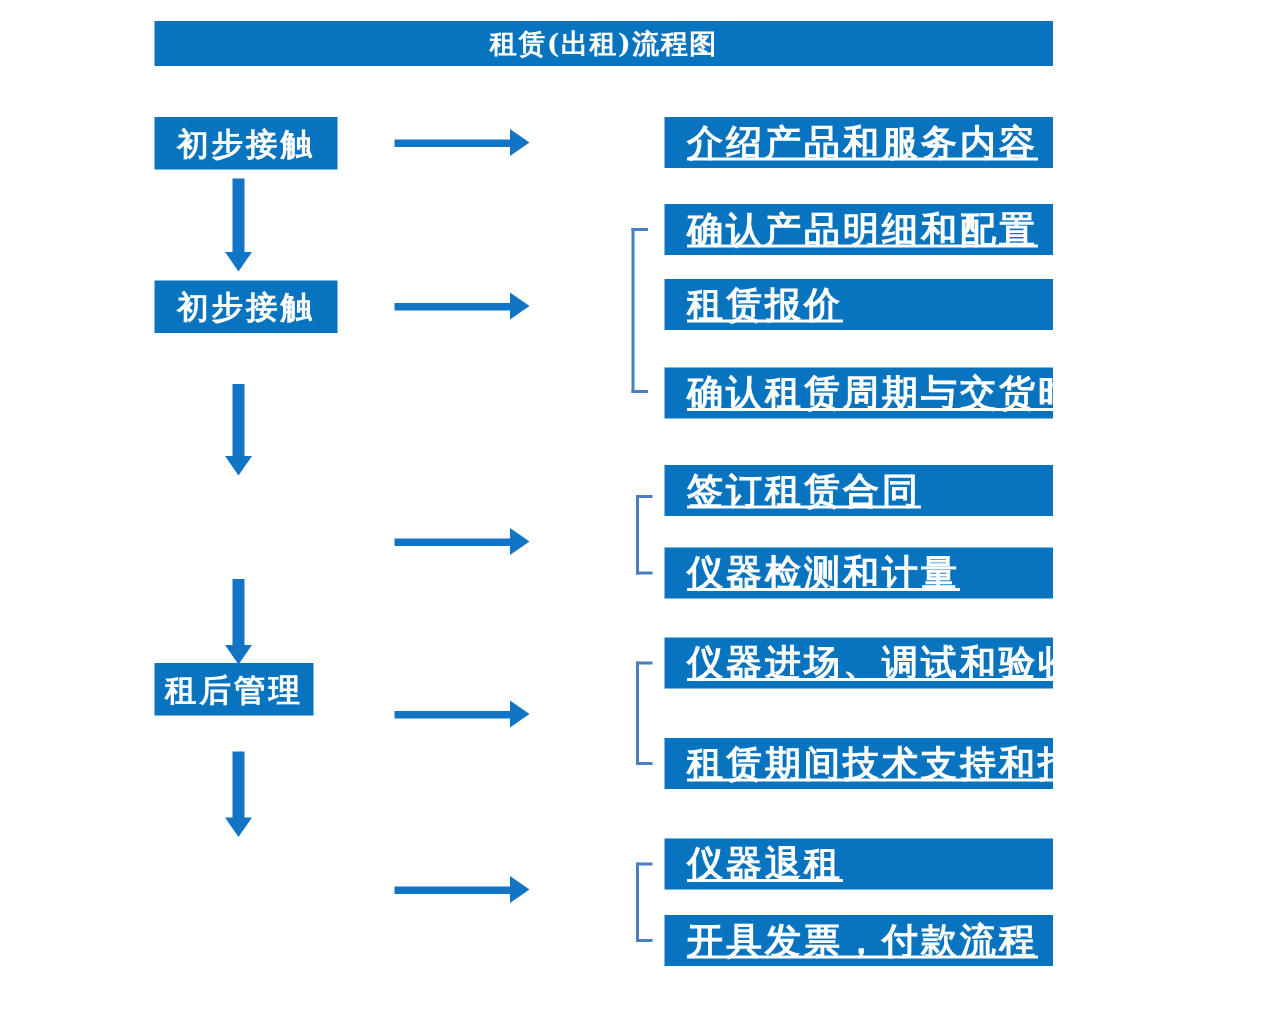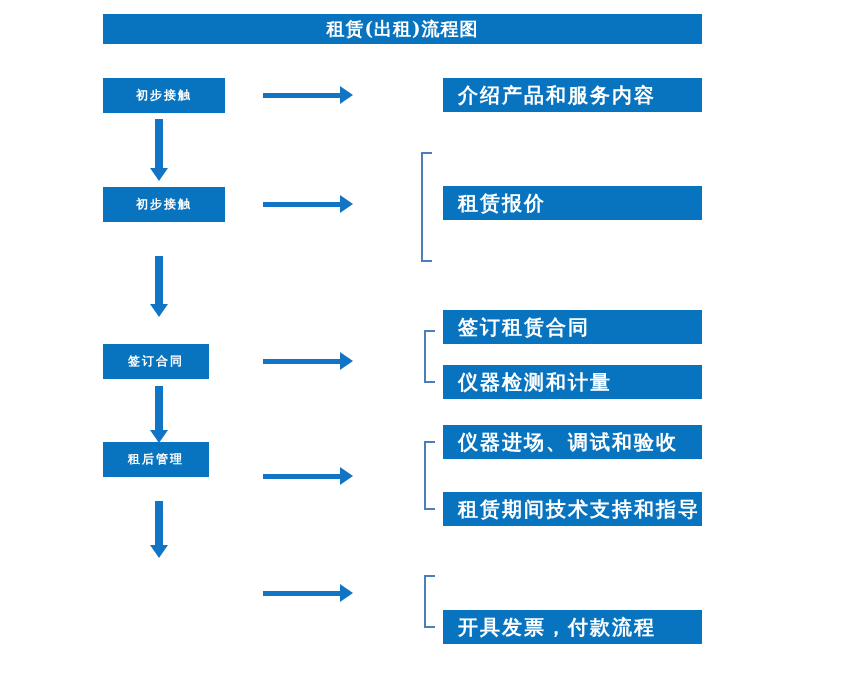--- a/index.html
+++ b/index.html
@@ -11,25 +11,25 @@
   .bluebox {
     position:absolute; background:#0873BE; color:#ffffff; font-weight:bold;
     display:flex; align-items:center;
   }
   .titlebar {
     left:103px; top:14px; width:599px; height:30px;
     justify-content:center; font-size:18px; letter-spacing:1px;
   }
   .stepbox {
     left:103px; height:35px; justify-content:center;
-    font-size:12px; letter-spacing:2px;
+    font-size:21px; letter-spacing:2px;
   }
   .detailbox {
     left:443px; width:259px; height:34px; padding-left:15px;
-    font-size:20px; letter-spacing:2px; white-space:nowrap;
+    font-size:24px; letter-spacing:2px; white-space:nowrap;text-decoration:underline;
   }
   .harrow { position:absolute; left:263px; width:90px; height:18px; }
   .harrow .shaft { position:absolute; left:0; top:7px; width:78px; height:5px; background:#1274C5; }
   .harrow .head {
     position:absolute; right:0; top:0; width:0; height:0;
     border-left:13px solid #1274C5; border-top:9px solid transparent; border-bottom:9px solid transparent;
   }
   .varrow { position:absolute; left:150px; width:18px; }
   .varrow .shaft { position:absolute; left:5px; top:0; bottom:12px; width:8px; background:#1274C5; }
   .varrow .head {
@@ -43,21 +43,20 @@
 </style>
 </head>
 <body>
 
 <div class="canvas">
 
   <div class="bluebox titlebar">租赁(出租)流程图</div>
 
   <div class="bluebox stepbox" style="top:78px;width:122px">初步接触</div>
   <div class="bluebox stepbox" style="top:187px;width:122px">初步接触</div>
-  <div class="bluebox stepbox" style="top:344px;width:106px">签订合同</div>
   <div class="bluebox stepbox" style="top:442px;width:106px">租后管理</div>
 
   <div class="varrow" style="top:119px;height:62px">
     <div class="shaft"></div>
     <div class="head"></div>
   </div>
   <div class="varrow" style="top:256px;height:61px">
     <div class="shaft"></div>
     <div class="head"></div>
   </div>
@@ -90,20 +89,23 @@
     <div class="shaft"></div>
     <div class="head"></div>
   </div>
 
   <div class="bracket" style="left:421px;top:152px;height:110px"></div>
   <div class="bracket" style="left:424px;top:330px;height:53px"></div>
   <div class="bracket" style="left:424px;top:441px;height:69px"></div>
   <div class="bracket" style="left:424px;top:575px;height:53px"></div>
 
   <div class="bluebox detailbox" style="top:78px">介绍产品和服务内容</div>
+  <div class="bluebox detailbox" style="top:136px">确认产品明细和配置</div>
   <div class="bluebox detailbox" style="top:186px">租赁报价</div>
+  <div class="bluebox detailbox" style="top:245px">确认租赁周期与交货时间</div>
   <div class="bluebox detailbox" style="top:310px">签订租赁合同</div>
   <div class="bluebox detailbox" style="top:365px">仪器检测和计量</div>
   <div class="bluebox detailbox" style="top:425px">仪器进场、调试和验收</div>
   <div class="bluebox detailbox" style="top:492px">租赁期间技术支持和指导</div>
+  <div class="bluebox detailbox" style="top:559px">仪器退租</div>
   <div class="bluebox detailbox" style="top:610px">开具发票，付款流程</div>
 
 </div>
 
 </body></html>

